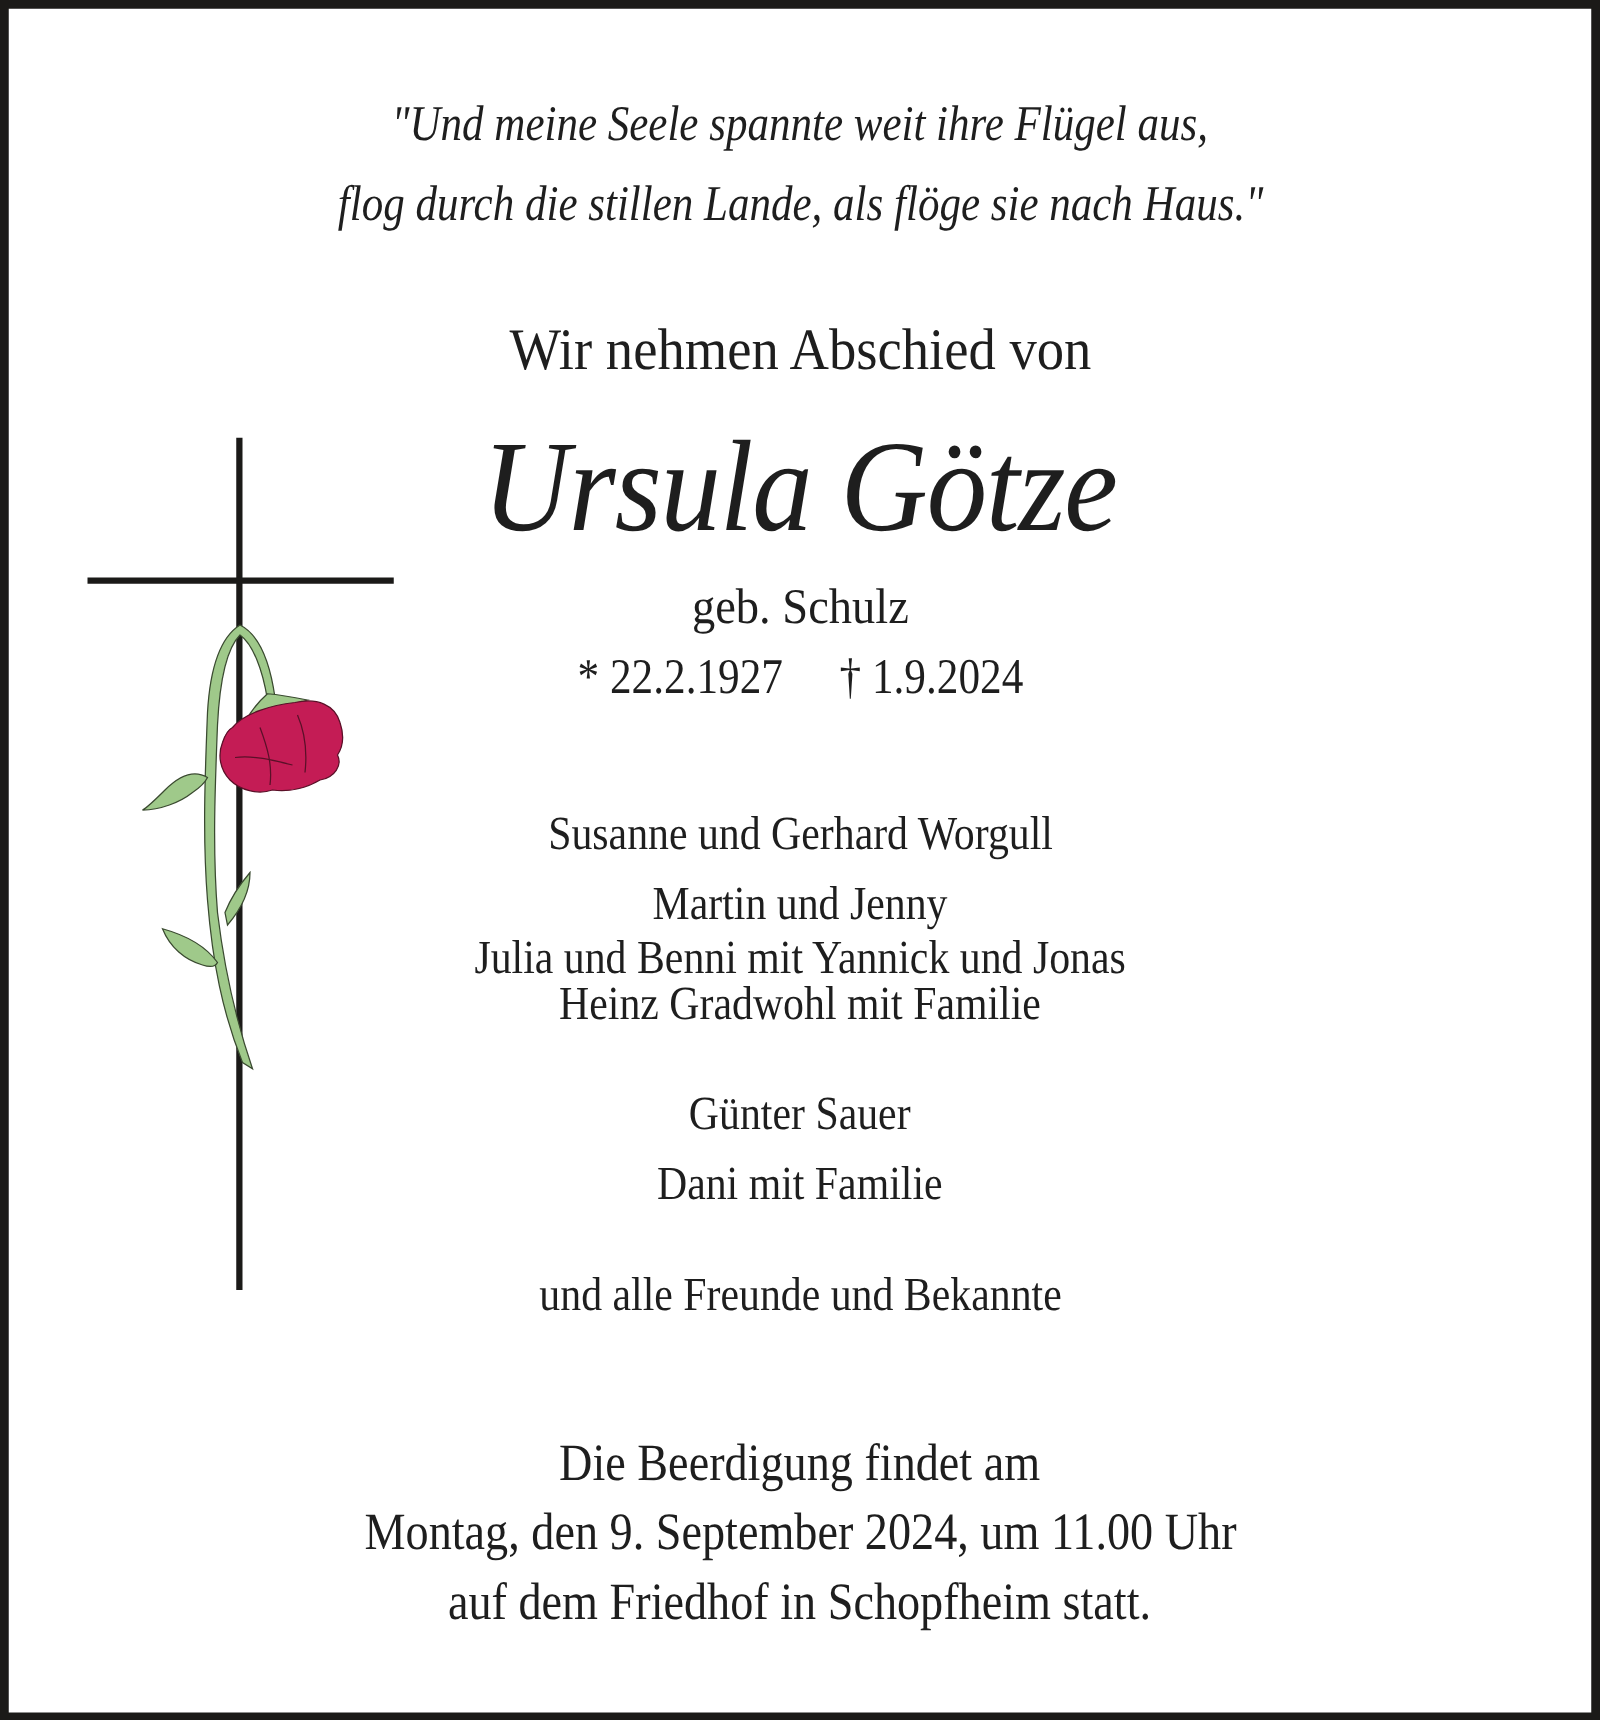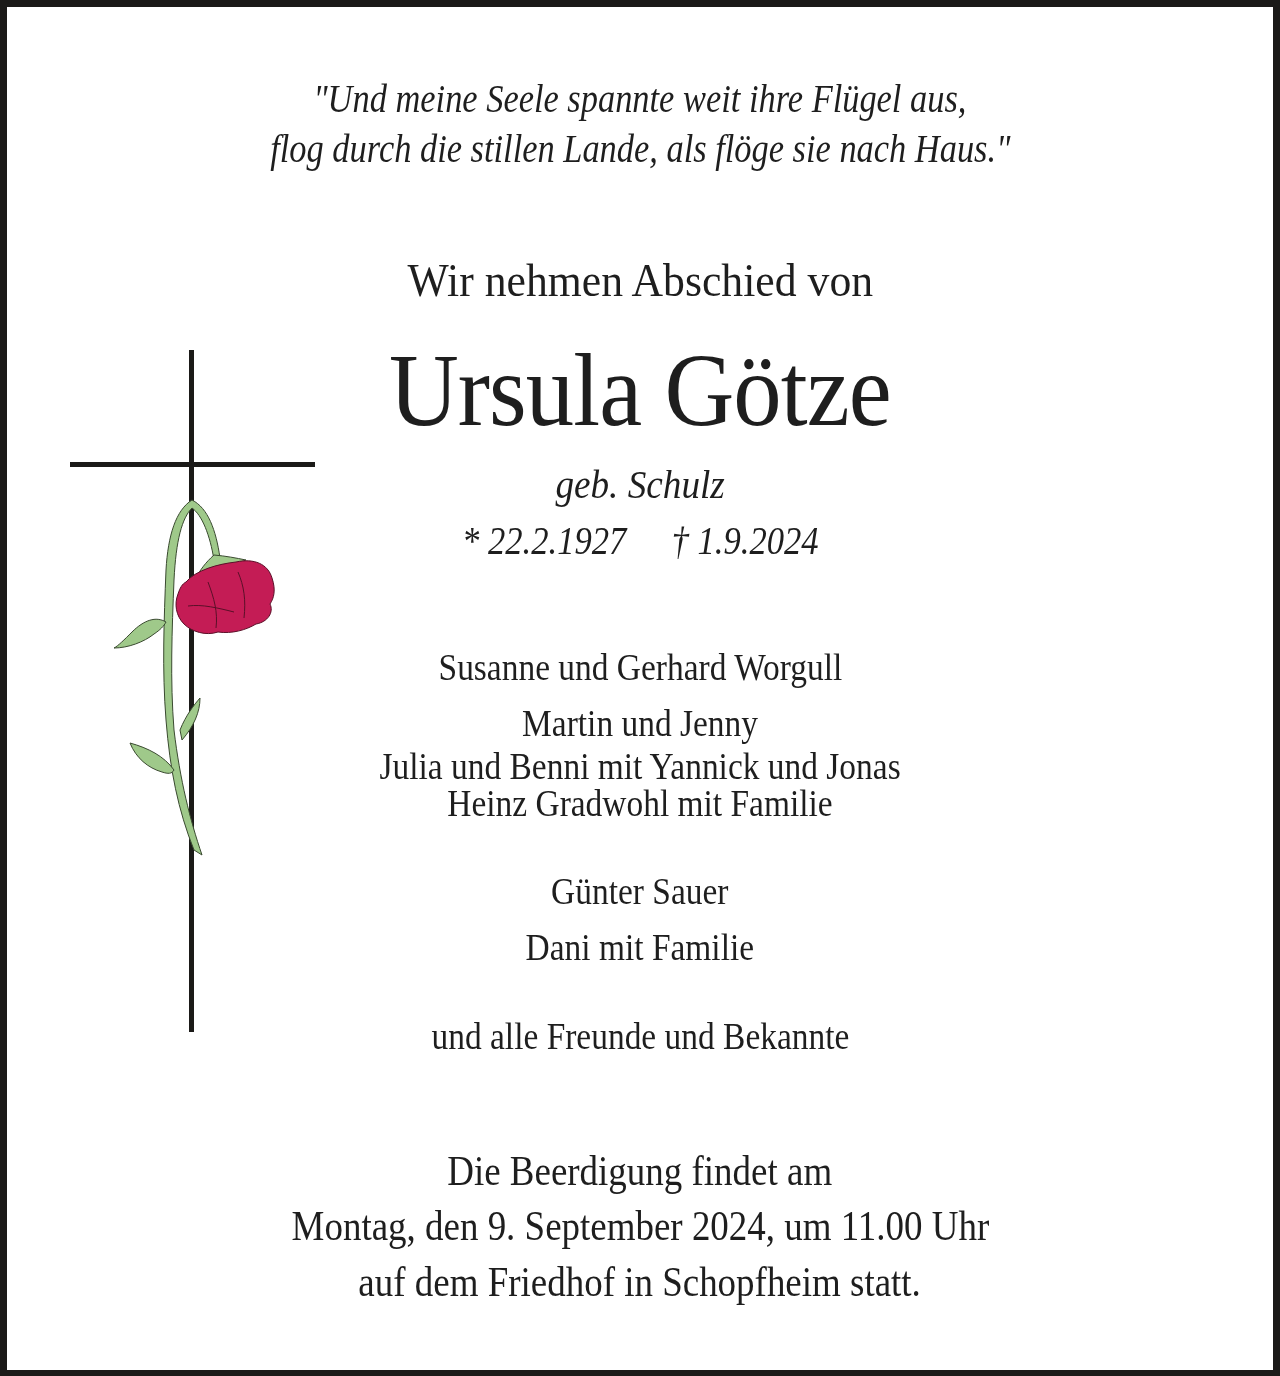--- a/index.html
+++ b/index.html
@@ -21,41 +21,41 @@
       left: 0; width: 1280px;
       text-align: center;
       white-space: nowrap;
       line-height: 1;
     }
     .line span { display: inline-block; transform-origin: center; }
     .quote { font-style: italic; font-size: 40px; }
     .quote span { transform: scaleX(0.86); }
     .intro { font-size: 47px; }
     .intro span { transform: scaleX(0.93); }
-    .name { font-size: 104px; letter-spacing: -1px; }
+    .name { font-size: 104px; letter-spacing: -1px; font-style: italic; }
     .name span { transform: scaleX(0.93); }
-    .sub { font-size: 40px; font-style: italic; }
+    .sub { font-size: 40px; }
     .sub span { transform: scaleX(0.93); }
     .mourner { font-size: 38px; }
     .mourner span { transform: scaleX(0.88); }
     .funeral { font-size: 42px; font-family: Liberation Serif, serif; }
     .funeral span { transform: scaleX(0.88); }
     .dates .gap { display: inline-block; width: 36px; }
     .art {
       position: absolute; left: 68px; top: 350px;
       width: 250px; height: 685px;
     }
   </style>
 </head>
 <body>
 
 <div class="card"></div>
 
 <div class="line quote" style="top:79px"><span>"Und meine Seele spannte weit ihre Flügel aus,</span></div>
-<div class="line quote" style="top:129px"><span>flog durch die stillen Lande, als flöge sie nach Haus."</span></div>
+<div class="line quote" style="top:143px"><span>flog durch die stillen Lande, als flöge sie nach Haus."</span></div>
 
 <div class="line intro" style="top:257px"><span>Wir nehmen Abschied von</span></div>
 
 <div class="line name" style="top:338px"><span>Ursula Götze</span></div>
 
 <div class="line sub" style="top:465px"><span>geb. Schulz</span></div>
 <div class="line sub dates" style="top:521px">
   <span>
     <span>* 22.2.1927</span><span class="gap"></span><span>† 1.9.2024</span>
   </span>

